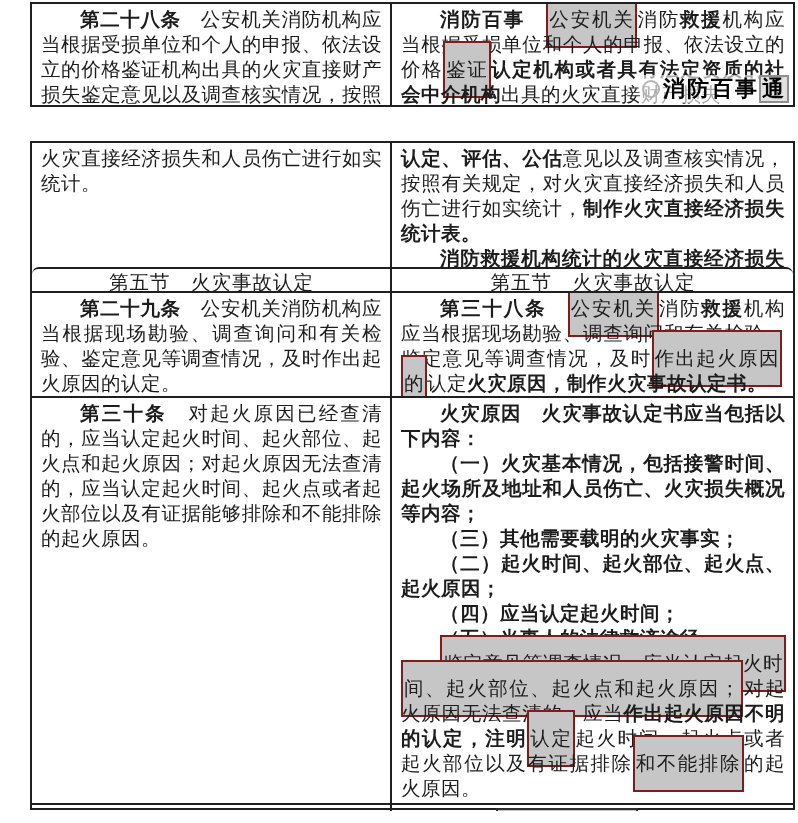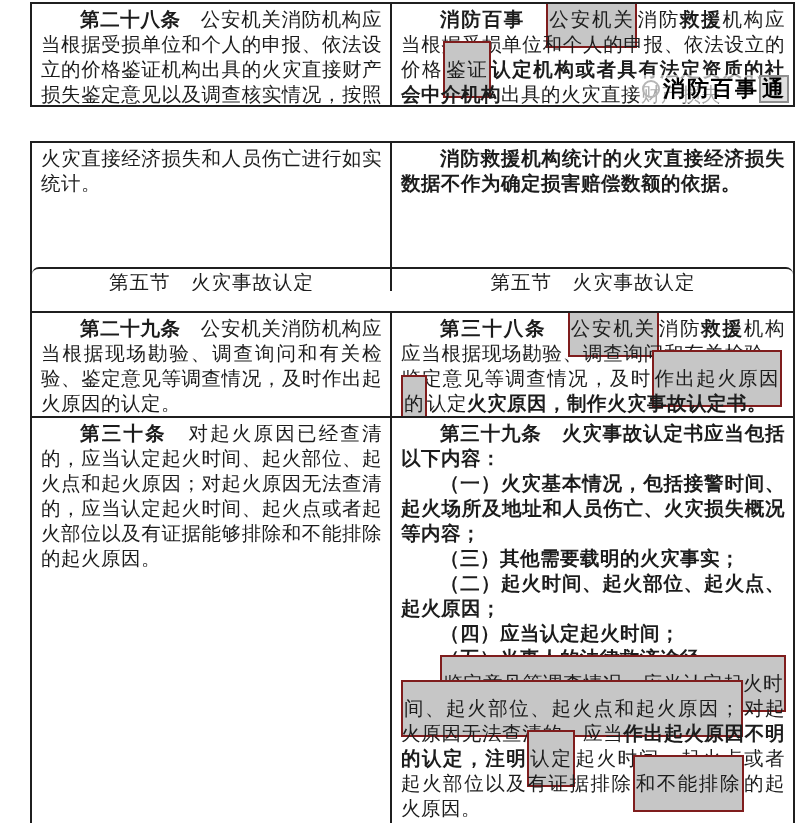--- a/index.html
+++ b/index.html
@@ -25,21 +25,21 @@
     background:#c6c6c6;
     border:2px solid #7f1d1d;
     padding:16px 1px;
     box-decoration-break:clone;
     -webkit-box-decoration-break:clone;
   }
   
   .h-t1 { height:101px; }
   .h-stat { height:124px; }
   .h-sect { height:24px;border-radius:7px; }
-  .h-cause { height:105px;margin-top:20px; }
+  .h-cause { height:105px; }
   .h-doc { height:407px; }
   .h-part { height:5px; }
   .section-head {
     font-size:19.5px; line-height:21px; text-align:center; letter-spacing:1px;
   }
   .watermark {
     position:absolute; right:4px; bottom:2px;
     background:rgba(255,255,255,0.62);
     color:#000000; font-weight:700; font-size:22px; line-height:24px;
     letter-spacing:2px; white-space:nowrap; display:flex; align-items:center;
@@ -75,20 +75,21 @@
     </div>
   </section>
 
   <section class="tbl tbl2">
 
     <div class="row h-stat">
       <div class="cell l">
         <p class="para"><span>火灾直接经济损失和人员伤亡进行如实统计。</span></p>
       </div>
       <div class="cell r">
+        <p class="para"><span class="bold">认定、评估、公估</span><span>意见以及调查核实情况，按照有关规定，对火灾直接经济损失和人员伤亡进行如实统计，</span><span class="bold">制作火灾直接经济损失统计表。</span></p>
         <p class="para indent"><span class="bold">消防救援机构统计的火灾直接经济损失数据不作为确定损害赔偿数额的依据。</span></p>
       </div>
     </div>
 
     <div class="row h-sect">
       <div class="cell l">
         <p class="section-head">第五节　火灾事故认定</p>
       </div>
       <div class="cell r">
         <p class="section-head">第五节　火灾事故认定</p>
@@ -102,21 +103,21 @@
       <div class="cell r">
         <p class="para indent"><span class="bold">第三十八条</span><span>　</span><span class="boxed">公安机关</span><span>消防</span><span class="bold">救援</span><span>机构应当根据现场勘验、调查询问和有关检验、鉴定意见等调查情况，及时</span><span class="boxed">作出起火原因的</span><span>认定</span><span class="bold">火灾原因，制作火灾事故认定书。</span></p>
       </div>
     </div>
 
     <div class="row h-doc">
       <div class="cell l">
         <p class="para indent"><span class="bold">第三十条</span><span>　对起火原因已经查清的，应当认定起火时间、起火部位、起火点和起火原因；对起火原因无法查清的，应当认定起火时间、起火点或者起火部位以及有证据能够排除和不能排除的起火原因。</span></p>
       </div>
       <div class="cell r">
-        <p class="para indent"><span class="bold">第三十九条</span><span>　</span><span class="bold">火灾事故认定书应当包括以下内容：</span></p>
+        <p class="para indent"><span class="bold">火灾原因</span><span>　</span><span class="bold">火灾事故认定书应当包括以下内容：</span></p>
         <p class="para indent"><span class="bold">（一）火灾基本情况，包括接警时间、起火场所及地址和人员伤亡、火灾损失概况等内容；</span></p>
         <p class="para indent"><span class="bold">（三）其他需要载明的火灾事实；</span></p>
         <p class="para indent"><span class="bold">（二）起火时间、起火部位、起火点、起火原因；</span></p>
         <p class="para indent"><span class="bold">（四）应当认定起火时间；</span></p>
         <p class="para indent"><span class="bold">（五）当事人的法律救济途径。</span></p>
         <p class="para indent"><span class="boxed">鉴定意见等调查情况，应当认定起火时间、起火部位、起火点和起火原因；</span><span>对起火原因无法查清的，应当</span><span class="bold">作出起火原因不明的认定，注明</span><span class="boxed">认定</span><span>起火时间、起火点或者起火部位以及有证据排除</span><span class="boxed">和不能排除</span><span>的起火原因。</span></p>
       </div>
     </div>
 
     <div class="row h-part">

